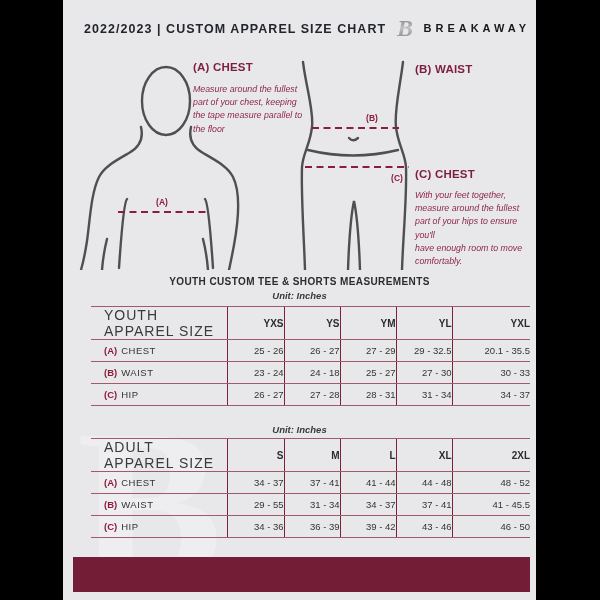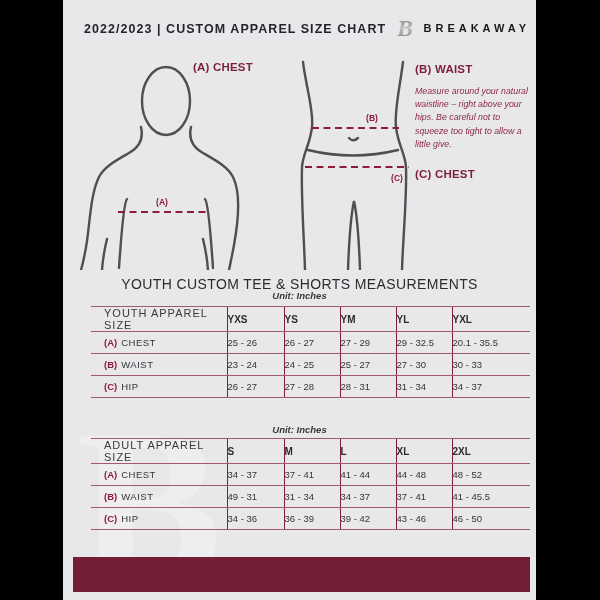--- a/index.html
+++ b/index.html
@@ -24,36 +24,36 @@
   #waist-h { left:352px; top:63px; }
   #waist-p { left:352px; top:85px; width:118px; }
   #hips-h  { left:352px; top:168px; }
   #hips-p  { left:352px; top:189px; width:118px; }
 
   .fig { position:absolute; }
   #fig1 { left:12px; top:55px; }
   #fig2 { left:230px; top:55px; }
 
   
-  .sec-title { position:absolute; width:100%; text-align:center; font-size:14px; font-weight:normal;
+  .sec-title { position:absolute; width:100%; text-align:center; font-size:10px; font-weight:bold;
                color:#2c2c2f; letter-spacing:.4px; }
   .sec-unit  { position:absolute; width:100%; text-align:center; font-size:9.5px; font-style:italic;
                font-weight:bold; color:#3a3a3d; }
   #youth-title { top:276px; } #youth-unit { top:290px; }
   #adult-title { top:410px; } #adult-unit { top:424px; }
 
   table.size { position:absolute; left:28px; border-collapse:collapse; table-layout:fixed;
                width:439px; z-index:2; }
   #youth-table { top:306px; } #adult-table { top:438px; }
   table.size td, table.size th { height:22px; border-top:1.5px solid #a05a6c; border-bottom:1.5px solid #a05a6c;
-               font-size:9.5px; color:#343437; text-align:left; vertical-align:middle; padding:0; }
+               font-size:9.5px; color:#343437; text-align:right; vertical-align:middle; padding:0; }
   table.size td + td, table.size th + th { border-left:1.5px solid #7c2138; }
   table.size th { font-weight:bold; font-size:10px; color:#2c2c2f; }
   table.size .lbl-cell, table.size .hd-first { text-align:left; padding-left:13px; }
-  table.size .hd-first { font-weight:normal; font-size:11px; letter-spacing:1px; color:#3a3a3d; }
+  table.size .hd-first { font-weight:normal; font-size:14px; letter-spacing:1px; color:#3a3a3d; }
   .pfx { color:#8c1d3a; font-weight:bold; margin-right:4px; }
   .rowlbl { letter-spacing:.5px; color:#333336; }
 
   .watermark { position:absolute; left:14px; top:398px; font-size:218px; font-weight:bold;
                font-family:"Liberation Serif", serif; color:#f4f4f6; opacity:.55; z-index:1;
                line-height:1; }
   .footer-bar { position:absolute; left:10px; top:557px; width:457px; height:35px;
                 background:#731d37; z-index:3; }
 </style>
 </head>
@@ -99,23 +99,25 @@
       <path d="M56 83 q 4 4.5 9 0"></path>
       <path d="M55 215 C 56 186 58 160 61 146 C 64 160 66 186 67 215"></path>
     </g>
     <line x1="19" y1="73" x2="106" y2="73" stroke="#8c1d3a" stroke-width="2.2" stroke-dasharray="7 4.5"></line>
     <text x="79" y="66" text-anchor="middle" font-size="8.5" font-weight="bold" fill="#8c1d3a">(B)</text>
     <line x1="12" y1="112" x2="116" y2="112" stroke="#8c1d3a" stroke-width="2.2" stroke-dasharray="7 4.5"></line>
     <text x="104" y="126" text-anchor="middle" font-size="8.5" font-weight="bold" fill="#8c1d3a">(C)</text>
   </svg>
 
   <div id="chest-h" class="guide-h">(A) CHEST</div>
+  <div id="chest-p" class="guide-p">Measure around the fullest part of your chest, keeping the tape measure parallel to the floor</div>
   <div id="waist-h" class="guide-h">(B) WAIST</div>
-  <div id="waist-p" class="guide-p">Measure around your natural waistline – right above your hips. Be careful not to squeeze too tight to allow a little give.</div>
   <div id="hips-h" class="guide-h">(C) CHEST</div>
+  <div id="hips-p" class="guide-p">With your feet together, measure around the fullest part of your hips to ensure you'll
+have enough room to move comfortably.</div>
 
   <div class="watermark">B</div>
 
   <div id="youth-title" class="sec-title">YOUTH CUSTOM TEE &amp; SHORTS MEASUREMENTS</div>
   <div id="youth-unit" class="sec-unit">Unit: Inches</div>
   <table id="youth-table" class="size">
     <colgroup>
         <col style="width:136px">
         <col style="width:57px">
         <col style="width:56px">
@@ -136,21 +138,21 @@
       <td class="lbl-cell"><span class="pfx">(A)</span><span class="rowlbl">CHEST</span></td>
       <td>25 - 26</td>
       <td>26 - 27</td>
       <td>27 - 29</td>
       <td>29 - 32.5</td>
       <td>20.1 - 35.5</td>
     </tr>
     <tr>
       <td class="lbl-cell"><span class="pfx">(B)</span><span class="rowlbl">WAIST</span></td>
       <td>23 - 24</td>
-      <td>24 - 25</td>
+      <td>24 - 18</td>
       <td>25 - 27</td>
       <td>27 - 30</td>
       <td>30 - 33</td>
     </tr>
     <tr>
       <td class="lbl-cell"><span class="pfx">(C)</span><span class="rowlbl">HIP</span></td>
       <td>26 - 27</td>
       <td>27 - 28</td>
       <td>28 - 31</td>
       <td>31 - 34</td>
@@ -181,21 +183,21 @@
     <tr>
       <td class="lbl-cell"><span class="pfx">(A)</span><span class="rowlbl">CHEST</span></td>
       <td>34 - 37</td>
       <td>37 - 41</td>
       <td>41 - 44</td>
       <td>44 - 48</td>
       <td>48 - 52</td>
     </tr>
     <tr>
       <td class="lbl-cell"><span class="pfx">(B)</span><span class="rowlbl">WAIST</span></td>
-      <td>49 - 31</td>
+      <td>29 - 55</td>
       <td>31 - 34</td>
       <td>34 - 37</td>
       <td>37 - 41</td>
       <td>41 - 45.5</td>
     </tr>
     <tr>
       <td class="lbl-cell"><span class="pfx">(C)</span><span class="rowlbl">HIP</span></td>
       <td>34 - 36</td>
       <td>36 - 39</td>
       <td>39 - 42</td>

